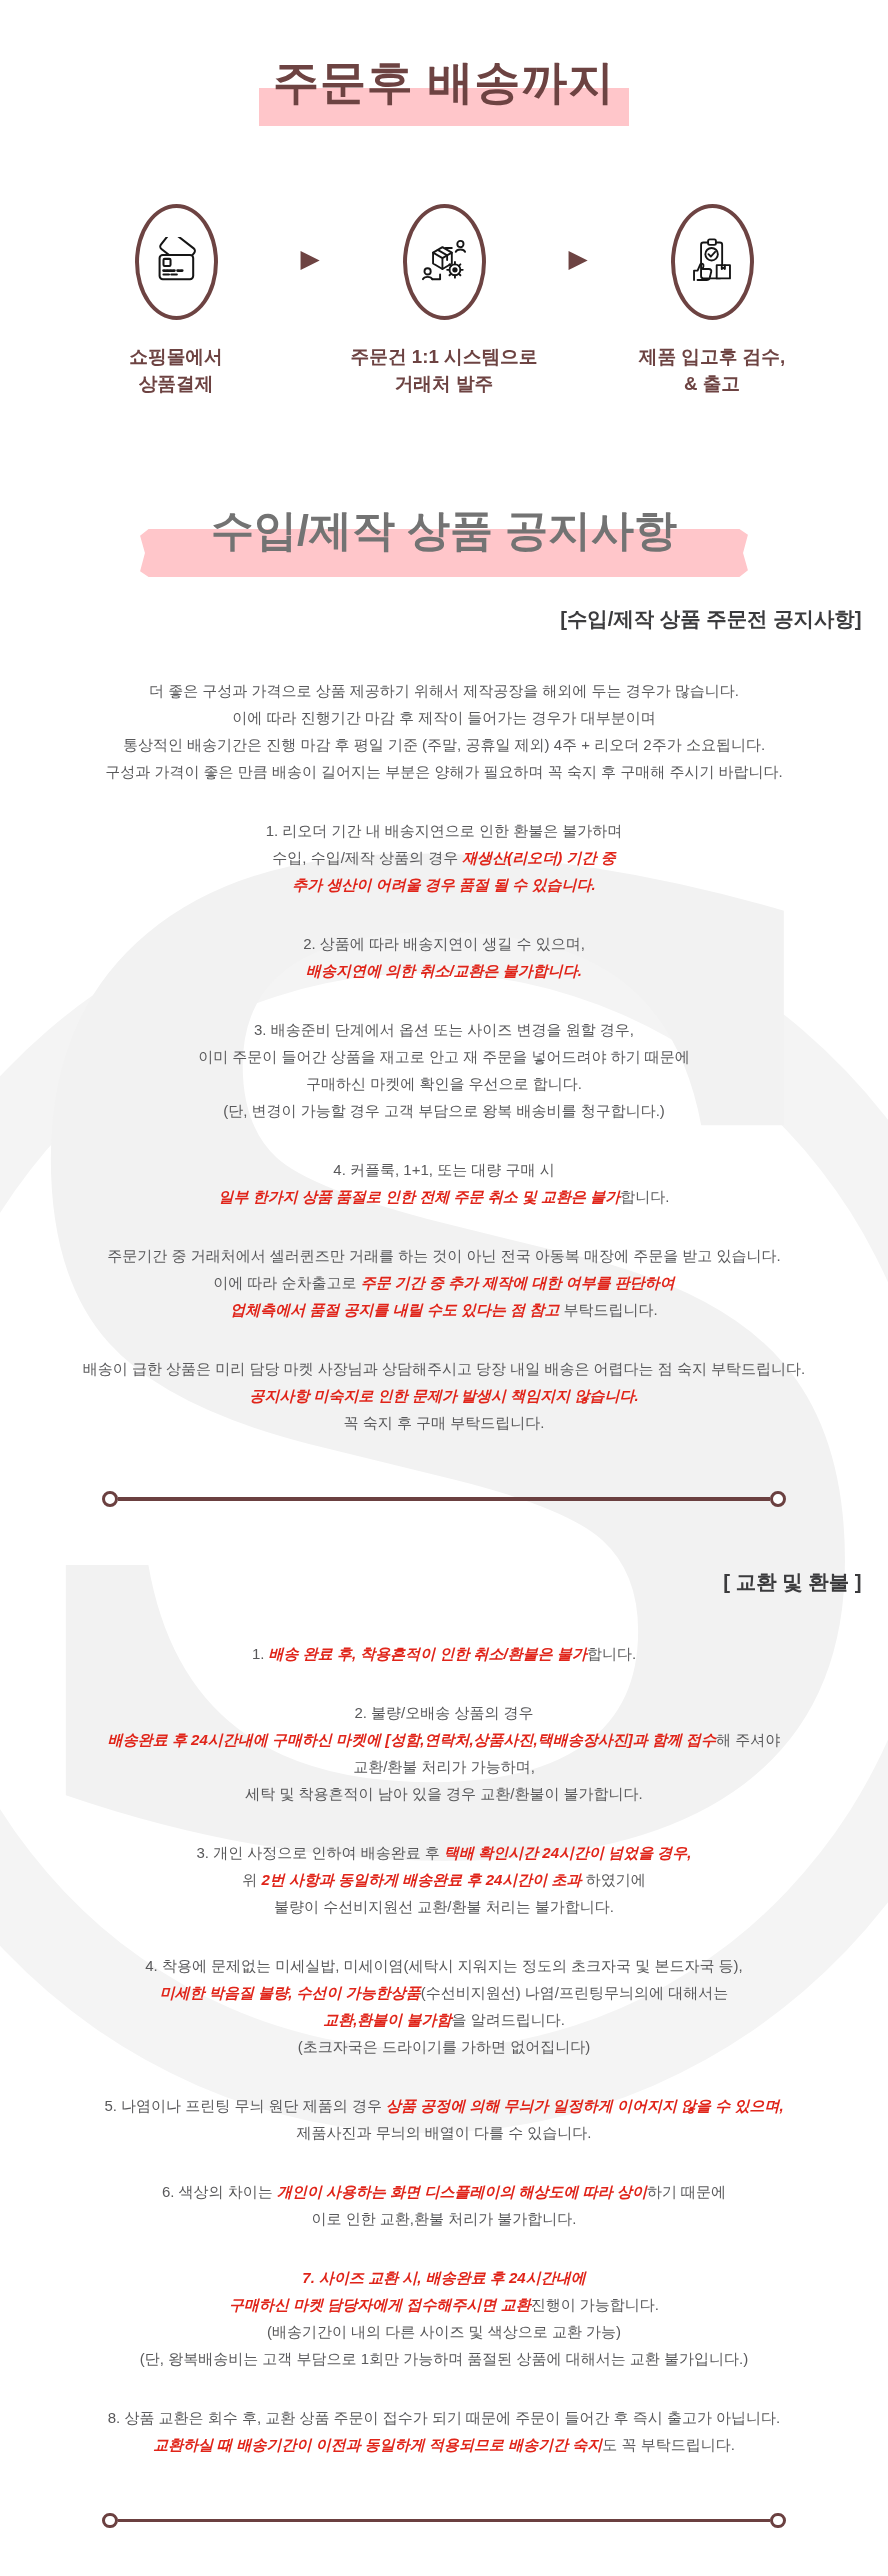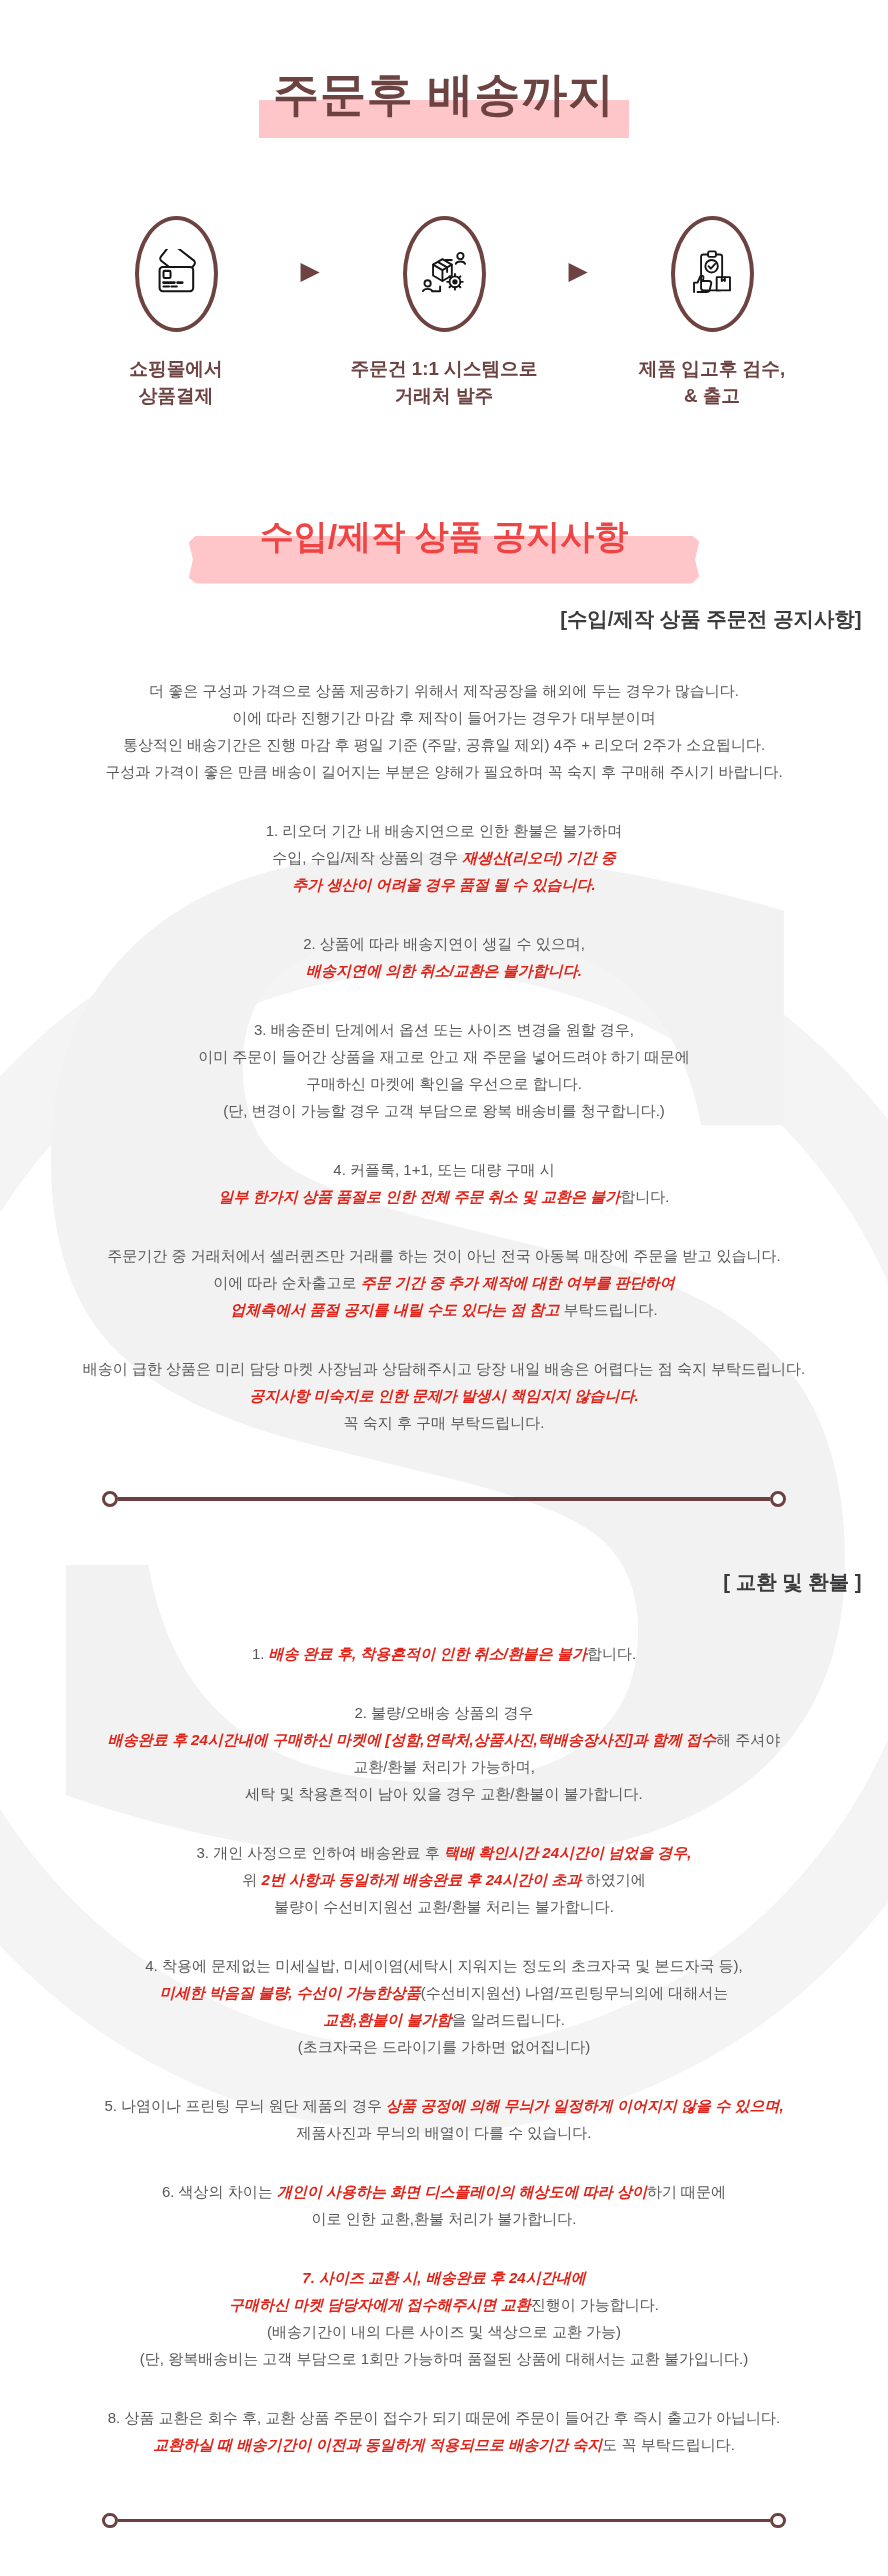--- a/index.html
+++ b/index.html
@@ -18,21 +18,21 @@
   .main-title{display:inline-block;font-size:46px;font-weight:800;letter-spacing:0.9px;color:#6d4342;
     background:linear-gradient(to bottom,transparent 50%,#ffc6ca 50%);padding:1.8px 14px 12.4px 14px;}
   .steps{display:flex;justify-content:center;align-items:flex-start;margin-top:78px;}
   .step{width:224px;}
   .step-circle{width:75px;height:108px;border:4.4px solid #6d4342;border-radius:50%;margin:0 auto;display:flex;align-items:center;justify-content:center;background:#fff;}
   .step-caption{margin-top:23px;color:#6d4342;font-size:18.7px;font-weight:700;line-height:1.45;}
   .step-arrow{color:#6d4342;font-size:25px;line-height:108px;width:44px;flex:0 0 auto;}
 
   
   .banner{margin-top:105px;}
-  .banner-inner{position:relative;display:inline-block;font-size:34px;font-weight:800;color:#ef4444;padding:0 32px;}
+  .banner-inner{position:relative;display:inline-block;font-size:43px;font-weight:800;color:#737373;padding:0 32px;}
   .banner-inner::before{content:"";position:absolute;z-index:-1;left:-39px;right:-39px;top:46%;height:48px;background:#ffc6ca;
     clip-path:polygon(0 14%,1.4% 0,98.6% 0,100% 12%,99.2% 50%,100% 86%,98.6% 100%,1.4% 100%,0 88%,0.8% 50%);}
 
   
   .notice-body{width:835px;margin:0 auto;font-size:15px;line-height:1.8;color:#58585a;}
   .sec-heading{font-size:20.4px;font-weight:700;color:#3b3b3d;margin:57px 0 39px 0;text-align:right;}
   .sec-heading.first{margin-top:41px;}
   .para{margin:32px 0;}
   .para .line{min-height:9px;}
   .red{color:#e02419;font-weight:700;font-style:italic;}
@@ -48,21 +48,21 @@
 <div class="page">
 
   <div class="watermark">
     <div class="wm-ring"></div>
     <div class="wm-letter">S</div>
   </div>
 
   <div class="content">
 
     <div class="process">
-      <h1 style="margin:12px;text-decoration:underline;"><span class="main-title">주문후 배송까지</span></h1>
+      <h1 style="margin:0;text-decoration:underline;"><span class="main-title">주문후 배송까지</span></h1>
 
       <div class="steps">
 
         <div class="step">
           <div class="step-circle">
             <svg class="icon-svg" width="50" height="50" viewBox="0 0 64 64" fill="none" stroke="#151515" stroke-width="2.6" stroke-linecap="round" stroke-linejoin="round">
               <rect x="14" y="2" width="40" height="26" rx="4" transform="rotate(38 34 15)"></rect>
               <rect x="11" y="23" width="43" height="31" rx="4" fill="#ffffff"></rect>
               <rect x="16" y="28" width="9" height="9" rx="1.5"></rect>
               <path d="M16 43h2 M20 43h2 M24 43h2 M28 43h2 M34 43h2 M38 43h2" stroke-width="3.4"></path>

